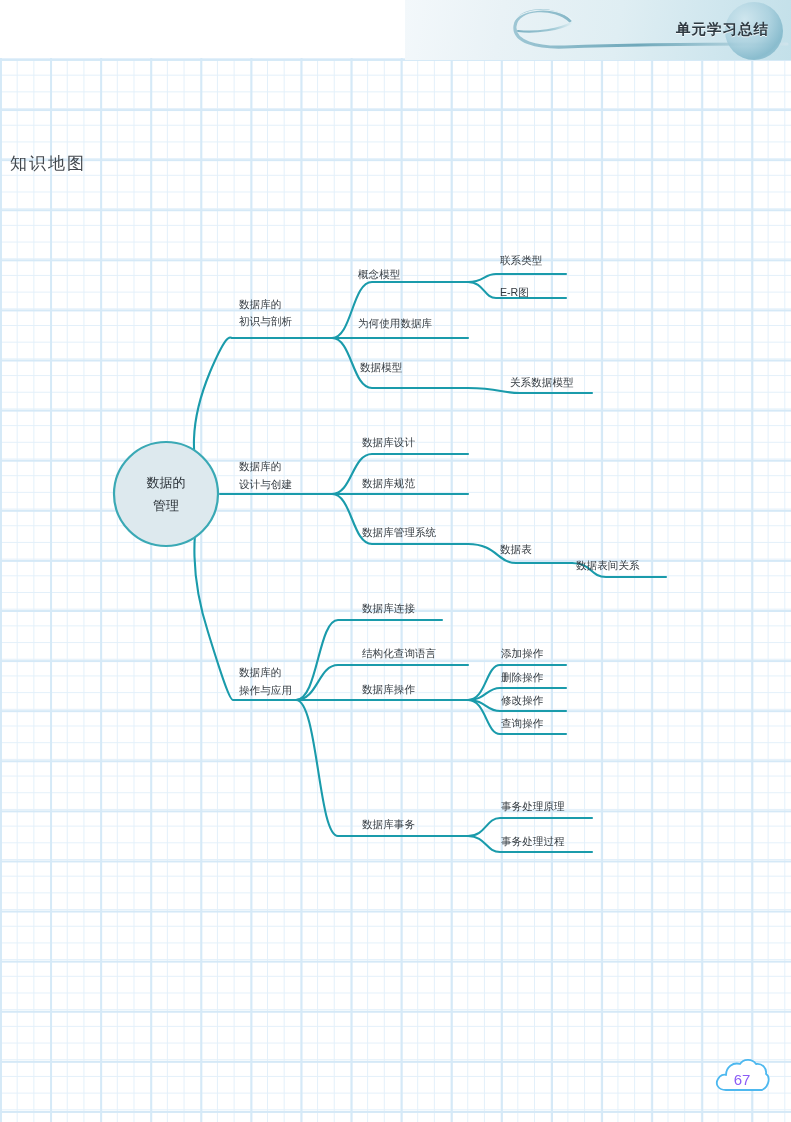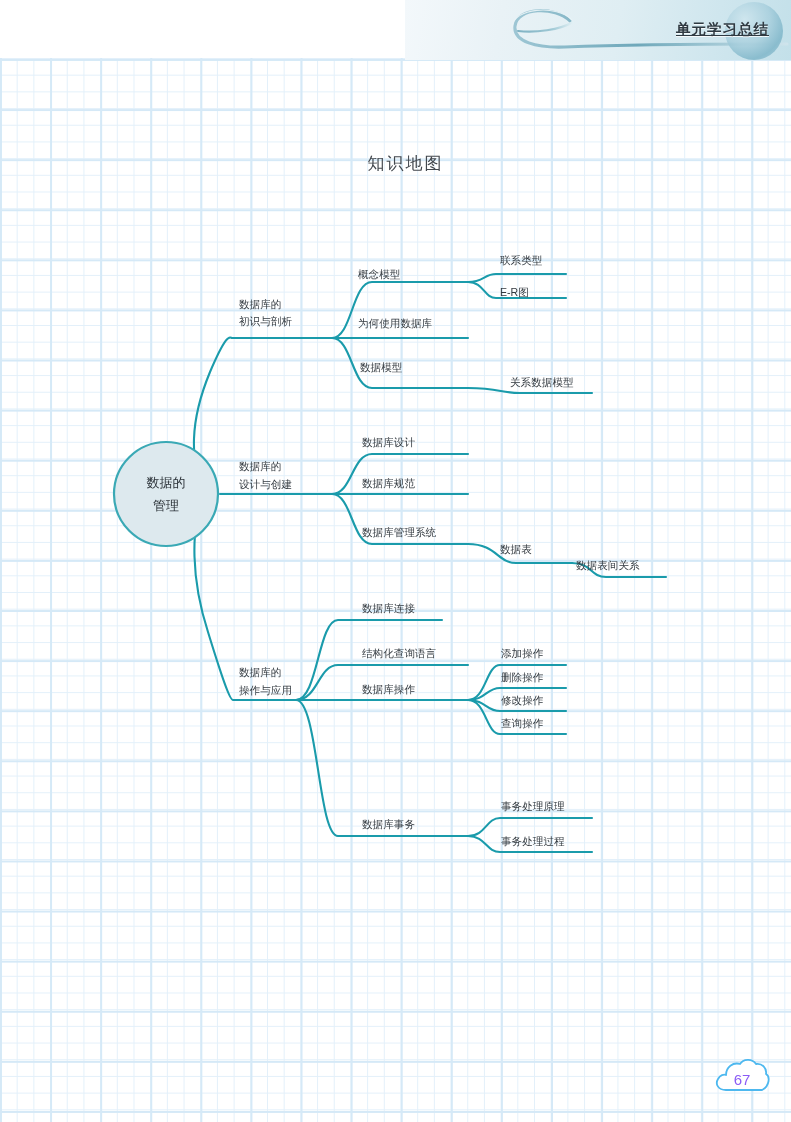--- a/index.html
+++ b/index.html
@@ -45,27 +45,26 @@
     position:absolute;right:8px;top:2px;width:58px;height:58px;border-radius:50%;
     background:radial-gradient(circle at 34% 30%,#cfe6ee 0%,#a8cfdd 45%,#7fb6c9 72%,#a7cddb 100%);
     opacity:.85;
   }
   #header-title{
     position:absolute;right:22px;top:20px;
     font-size:14.5px;font-weight:bold;color:#2f3a42;
     letter-spacing:1px;
     text-shadow:0 1px 0 rgba(255,255,255,.75);
     white-space:nowrap;
-    text-decoration:underline;
   }
   #header svg{position:absolute;left:0;top:0;}
   
   #map-title{
     position:absolute;left:0;top:152px;width:791px;
-    text-align:center;
+    text-align:left;
     font-size:17px;color:#43484e;letter-spacing:2px;font-family:Liberation Serif, serif;
   }
   #map-title span{position:relative;left:10px;}
   
   #mindmap{position:absolute;left:0;top:0;width:791px;height:1122px;}
   .node-label{
     font-family:"Liberation Sans","DejaVu Sans",sans-serif;
     font-size:10.6px;fill:#333a40;
   }
   .center-label{

